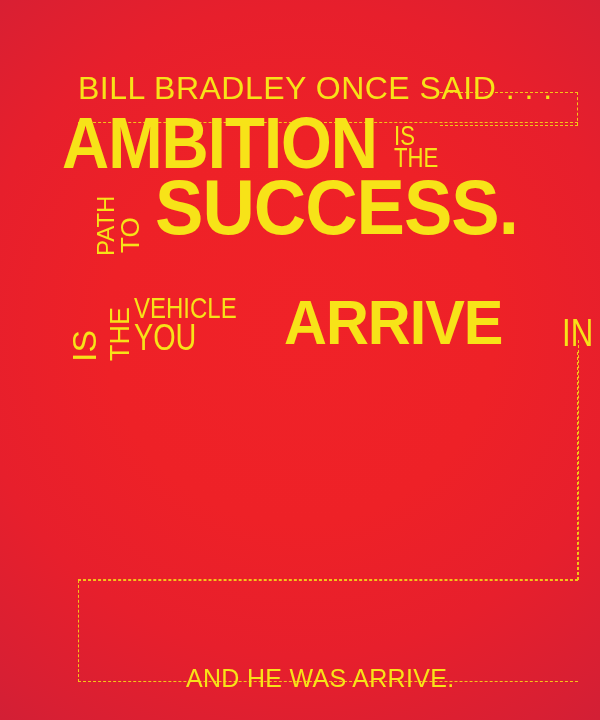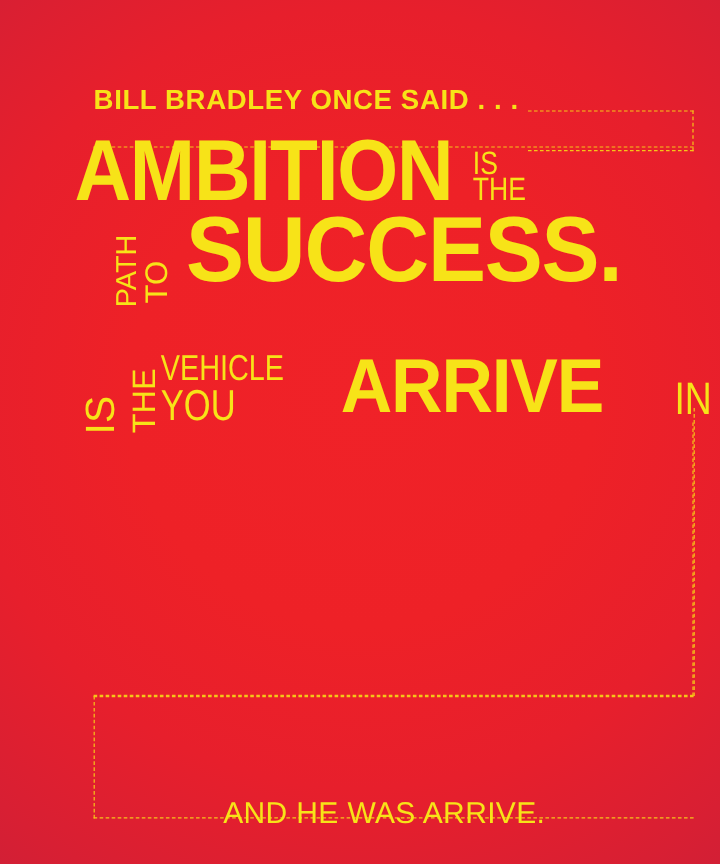--- a/index.html
+++ b/index.html
@@ -83,24 +83,24 @@
     width: 500px;
     height: 0;
     border-top: 1px dashed #f5c518;
   }
 
   
   #header-line {
     position: absolute;
     left: 78px;
     top: 70px;
-    font-size: 23px;
+    font-size: 32px;
     letter-spacing: 0.5px;
     color: #f7e318;
-    font-weight: 700;
+    font-weight: 400;
     white-space: nowrap;
   }
   #footer-line {
     position: absolute;
     left: 186px;
     top: 664px;
     font-size: 25px;
     letter-spacing: 0.3px;
     color: #f7e318;
     font-weight: 400;

